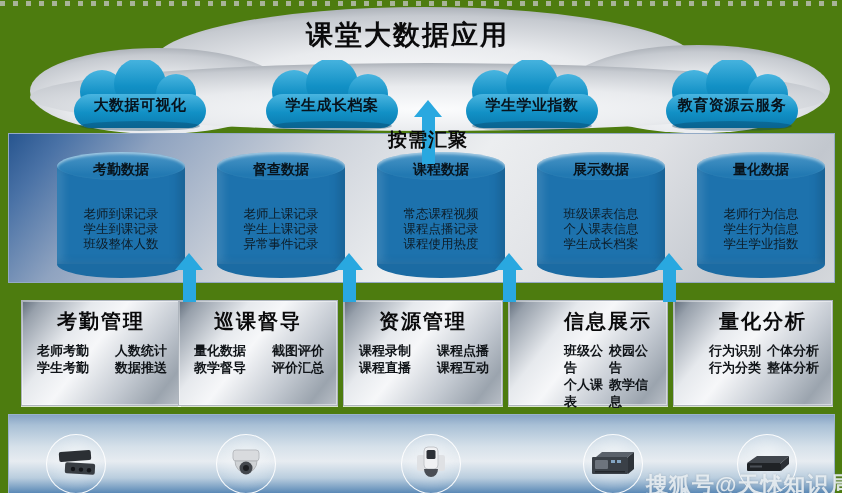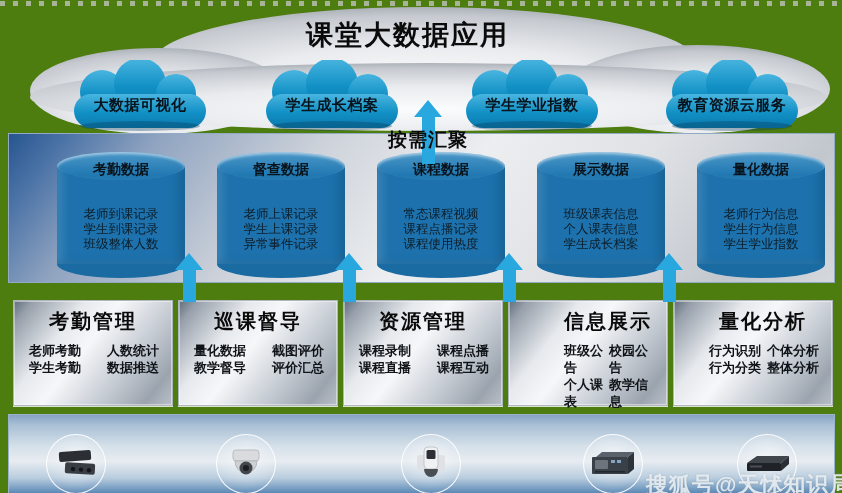--- a/index.html
+++ b/index.html
@@ -228,21 +228,21 @@
     </div>
   <div class="arrow" style="left:495px;top:253px;height:49px;">
       <div class="head"></div>
       <div class="stem"></div>
     </div>
   <div class="arrow" style="left:655px;top:253px;height:49px;">
       <div class="head"></div>
       <div class="stem"></div>
     </div>
 
-  <div class="module" style="left:13px;">
+  <div class="module" style="left:21px;">
     <div class="module-title">考勤管理</div>
     <div class="module-cols">
       <div class="module-col">
         <div>老师考勤</div>
         <div>学生考勤</div>
       </div>
       <div class="module-col">
         <div>人数统计</div>
         <div>数据推送</div>
       </div>

